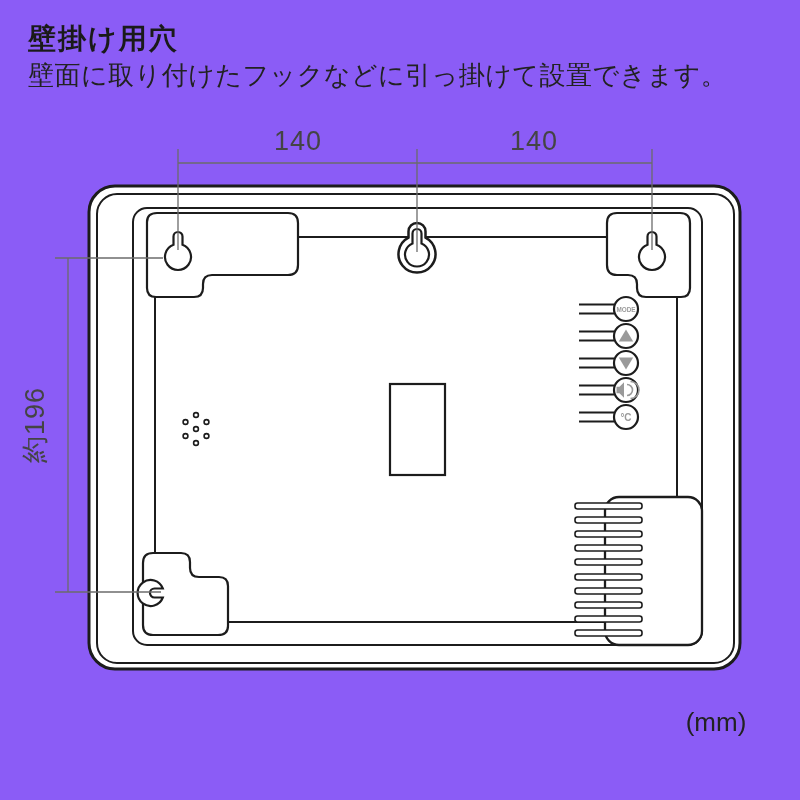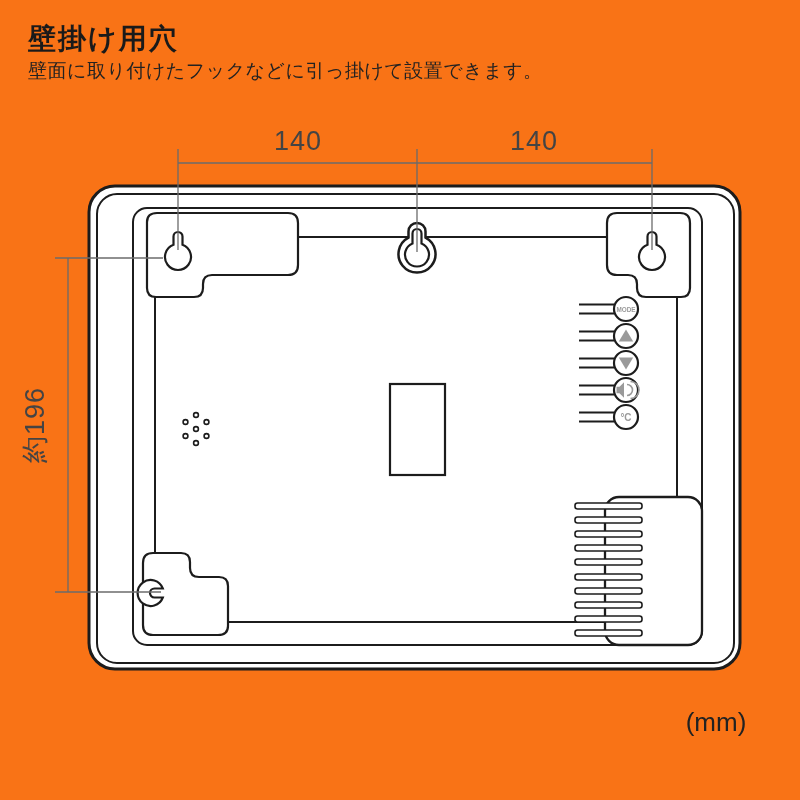--- a/index.html
+++ b/index.html
@@ -1,20 +1,20 @@
 <!DOCTYPE html>
 <html><head>
 <meta charset="utf-8">
 <style>
   html,body{margin:0;padding:0;background:#ffffff;}
-  .page{position:relative;width:800px;height:800px;background:#f97316;overflow:hidden;
+  .page{position:relative;width:800px;height:800px;background:#8b5cf6;overflow:hidden;
         font-family:"Liberation Sans","DejaVu Sans",sans-serif;}
   .title{position:absolute;left:28px;top:20px;font-size:28px;font-weight:bold;
          color:#1a1a1a;letter-spacing:2px;margin:0;}
-  .subtitle{position:absolute;left:28px;top:58px;font-size:19px;color:#222;
+  .subtitle{position:absolute;left:28px;top:58px;font-size:26px;color:#222;
             letter-spacing:0.5px;margin:0;}
   svg{position:absolute;left:0;top:0;}
   .ln{stroke:#1c1c1c;fill:#ffffff;}
   .dim{stroke:#6b6b6b;stroke-width:1.3;fill:none;}
   .dimtxt{fill:#444;font-size:27px;letter-spacing:1px;}
   .glyph{fill:#9a9a9a;}
   .wave{stroke:#9a9a9a;stroke-width:1.6;fill:none;}
   .slit{stroke:#1c1c1c;stroke-width:1.6;fill:#fff;}
   .dot{stroke:#1c1c1c;stroke-width:1.6;fill:#fff;}
 </style>

